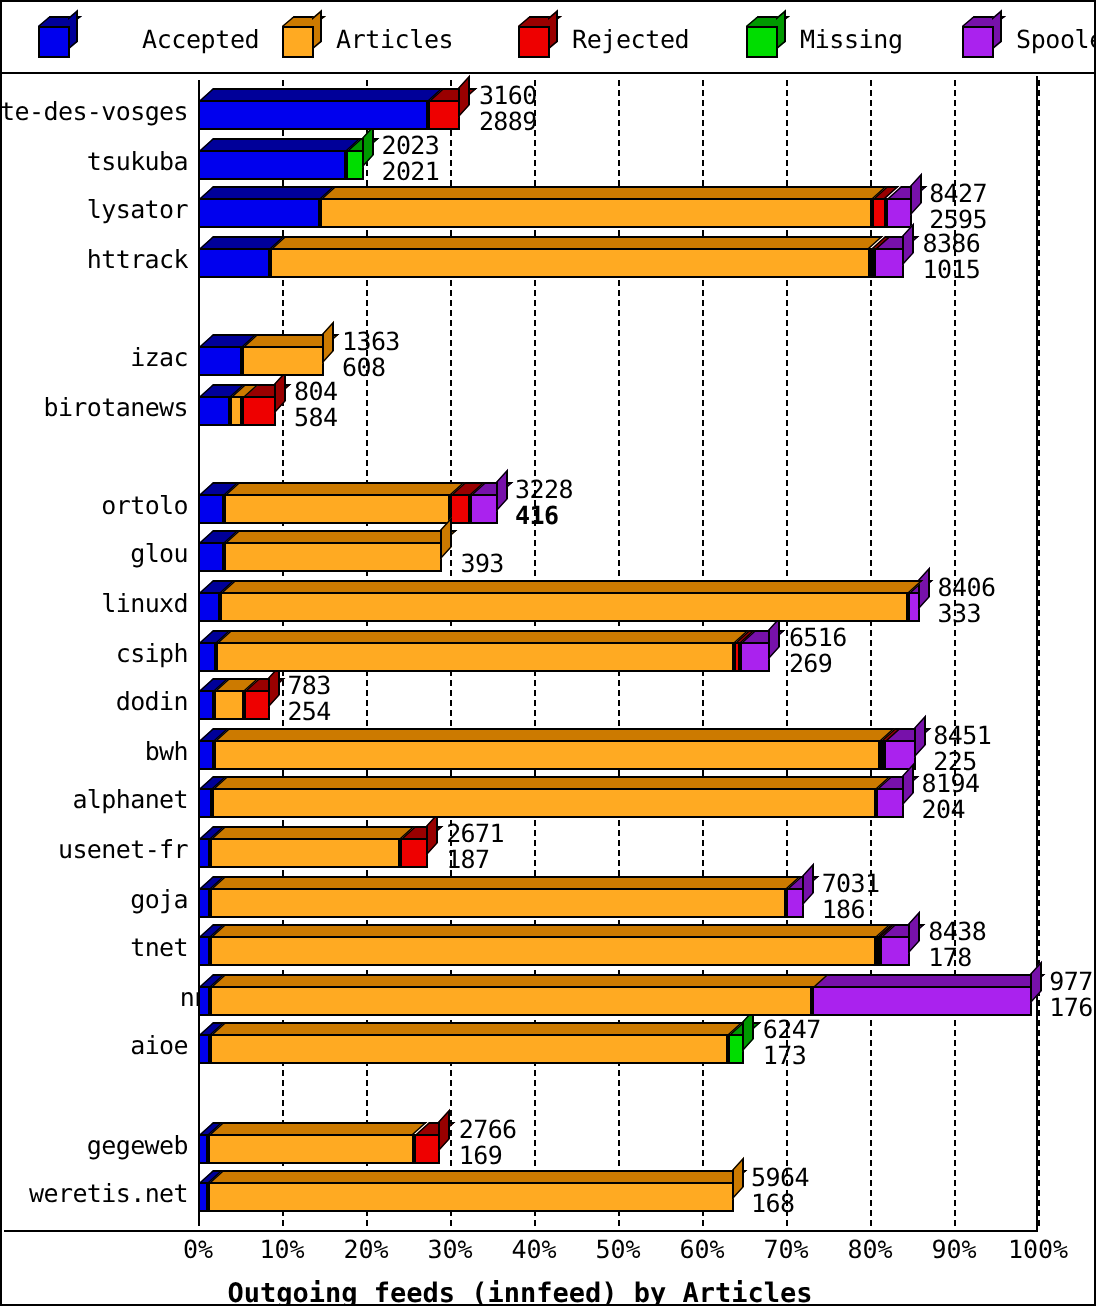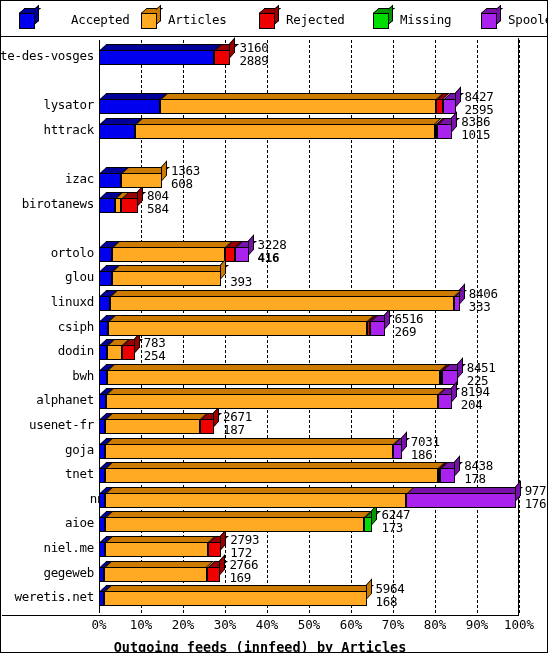--- a/index.html
+++ b/index.html
@@ -126,20 +126,34 @@
             <span class="top" style="width: 114.66px; background: rgb(0, 0, 153);"></span>
           </div>
           <div class="seg" style="left: 114.66px; width: 16.8px; background: rgb(238, 0, 0); z-index: 49;">
             <span class="top" style="width: 16.8px; background: rgb(153, 0, 0);"></span>
             <span class="rgt" style="left: 14.8px; background: rgb(153, 0, 0);"></span>
           </div>
         </div>
         <div class="vallabel" style="left: 238.46px; top: -3px;">3160</div>
         <div class="vallabel" style="left: 238.46px; top: 10px;">2889</div>
       </div>
+      <div class="row" style="top: 30.6px;">
+        <div class="ylabel" style="top: 5px;">tsukuba</div>
+        <div class="bar" style="left: 98px; top: 7px;">
+          <div class="seg" style="left: 0px; width: 73.92px; background: rgb(0, 0, 238); z-index: 50;">
+            <span class="top" style="width: 73.92px; background: rgb(0, 0, 153);"></span>
+          </div>
+          <div class="seg" style="left: 73.92px; width: 8.82px; background: rgb(0, 221, 0); z-index: 49;">
+            <span class="top" style="width: 8.82px; background: rgb(0, 153, 0);"></span>
+            <span class="rgt" style="left: 6.82px; background: rgb(0, 153, 0);"></span>
+          </div>
+        </div>
+        <div class="vallabel" style="left: 189.74px; top: -3px;">2023</div>
+        <div class="vallabel" style="left: 189.74px; top: 10px;">2021</div>
+      </div>
       <div class="row" style="top: 55.2px;">
         <div class="ylabel" style="top: 5px;">lysator</div>
         <div class="bar" style="left: 98px; top: 7px;">
           <div class="seg" style="left: 0px; width: 60.9px; background: rgb(0, 0, 238); z-index: 50;">
             <span class="top" style="width: 60.9px; background: rgb(0, 0, 153);"></span>
           </div>
           <div class="seg" style="left: 60.9px; width: 276.36px; background: rgb(255, 170, 34); z-index: 49;">
             <span class="top" style="width: 276.36px; background: rgb(204, 122, 0);"></span>
           </div>
           <div class="seg" style="left: 337.26px; width: 6.3px; background: rgb(238, 0, 0); z-index: 48;">
@@ -410,37 +424,20 @@
             <span class="top" style="width: 258.72px; background: rgb(204, 122, 0);"></span>
           </div>
           <div class="seg" style="left: 264.6px; width: 8.82px; background: rgb(0, 221, 0); z-index: 48;">
             <span class="top" style="width: 8.82px; background: rgb(0, 153, 0);"></span>
             <span class="rgt" style="left: 6.82px; background: rgb(0, 153, 0);"></span>
           </div>
         </div>
         <div class="vallabel" style="left: 380.42px; top: -3px;">6247</div>
         <div class="vallabel" style="left: 380.42px; top: 10px;">173</div>
       </div>
-      <div class="row" style="top: 498px;">
-        <div class="ylabel" style="top: 5px;">niel.me</div>
-        <div class="bar" style="left: 98px; top: 7px;">
-          <div class="seg" style="left: 0px; width: 5.88px; background: rgb(0, 0, 238); z-index: 50;">
-            <span class="top" style="width: 5.88px; background: rgb(0, 0, 153);"></span>
-          </div>
-          <div class="seg" style="left: 5.88px; width: 102.9px; background: rgb(255, 170, 34); z-index: 49;">
-            <span class="top" style="width: 102.9px; background: rgb(204, 122, 0);"></span>
-          </div>
-          <div class="seg" style="left: 108.78px; width: 13.44px; background: rgb(238, 0, 0); z-index: 48;">
-            <span class="top" style="width: 13.44px; background: rgb(153, 0, 0);"></span>
-            <span class="rgt" style="left: 11.44px; background: rgb(153, 0, 0);"></span>
-          </div>
-        </div>
-        <div class="vallabel" style="left: 229.22px; top: -3px;">2793</div>
-        <div class="vallabel" style="left: 229.22px; top: 10px;">172</div>
-      </div>
       <div class="row" style="top: 522.6px;">
         <div class="ylabel" style="top: 5px;">gegeweb</div>
         <div class="bar" style="left: 98px; top: 7px;">
           <div class="seg" style="left: 0px; width: 5.46px; background: rgb(0, 0, 238); z-index: 50;">
             <span class="top" style="width: 5.46px; background: rgb(0, 0, 153);"></span>
           </div>
           <div class="seg" style="left: 5.46px; width: 102.48px; background: rgb(255, 170, 34); z-index: 49;">
             <span class="top" style="width: 102.48px; background: rgb(204, 122, 0);"></span>
           </div>
           <div class="seg" style="left: 107.94px; width: 13.44px; background: rgb(238, 0, 0); z-index: 48;">

